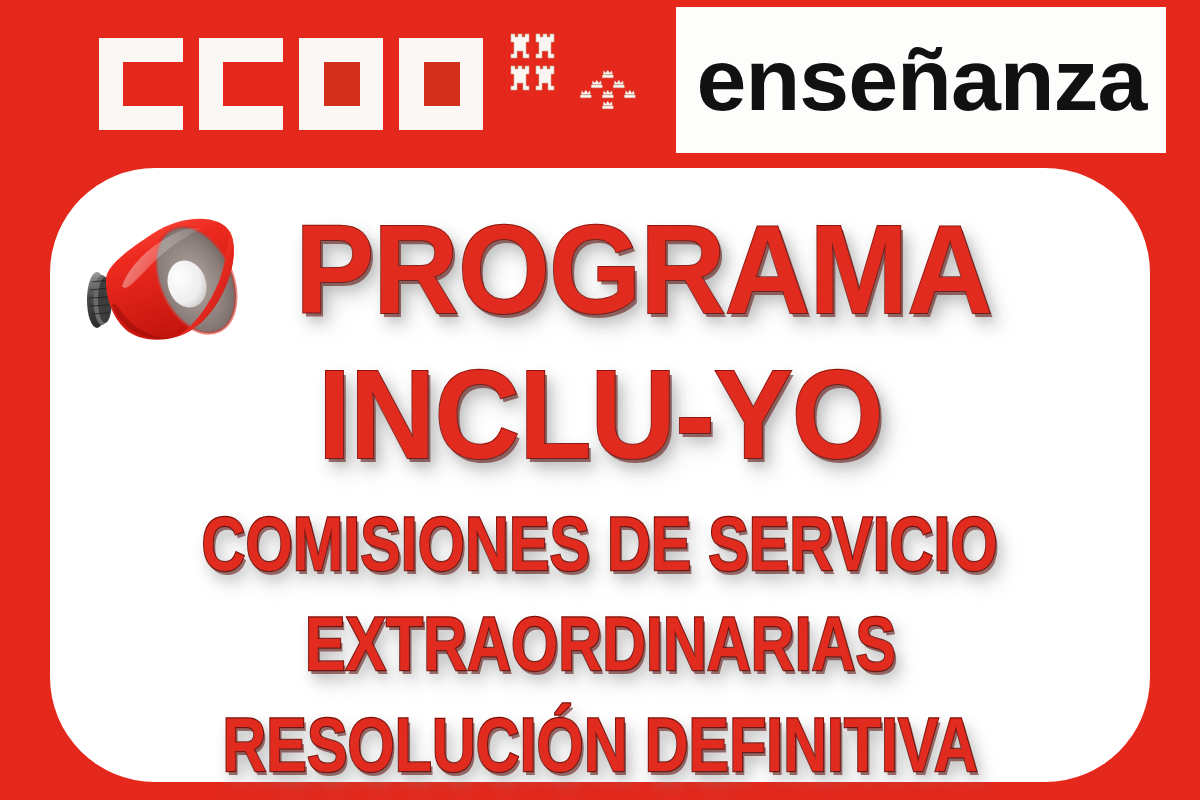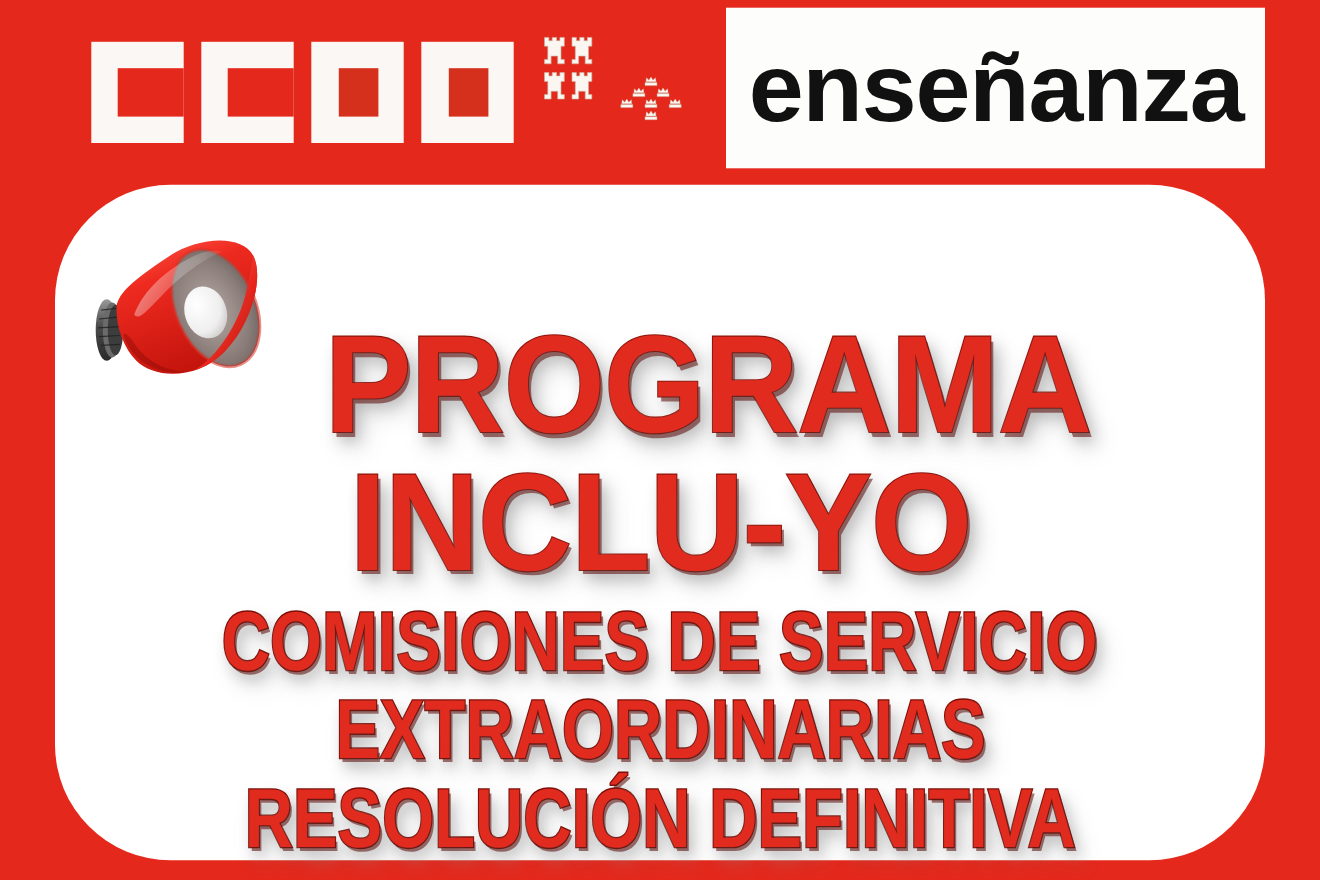--- a/index.html
+++ b/index.html
@@ -17,21 +17,21 @@
     position: relative;
     width: 1200px;
     height: 800px;
     overflow: hidden;
     background: #e4281c;
   }
 
   
   .header-band {
     position: absolute;
-    left: 0;
+    left: 16px;
     top: 0;
     width: 1016px;
     height: 165px;
   }
 
   
   .ccoo-logo {
     position: absolute;
     left: 83px;
     top: 38px;
@@ -139,22 +139,22 @@
   
   .headline-stack {
     position: absolute;
     left: 50px;
     top: 168px;
     width: 1100px;
     height: 614px;
     display: flex;
     flex-direction: column;
     align-items: center;
-    justify-content: flex-end;
-    padding-top: 26px;
+    justify-content: space-between;
+    padding-top: 40px;
     box-sizing: border-box;
   }
 
   .hl {
     color: #e02b1e;
     font-family: "Liberation Sans", sans-serif;
     font-weight: 700;
     line-height: 0.98;
     white-space: nowrap;
     text-align: center;

